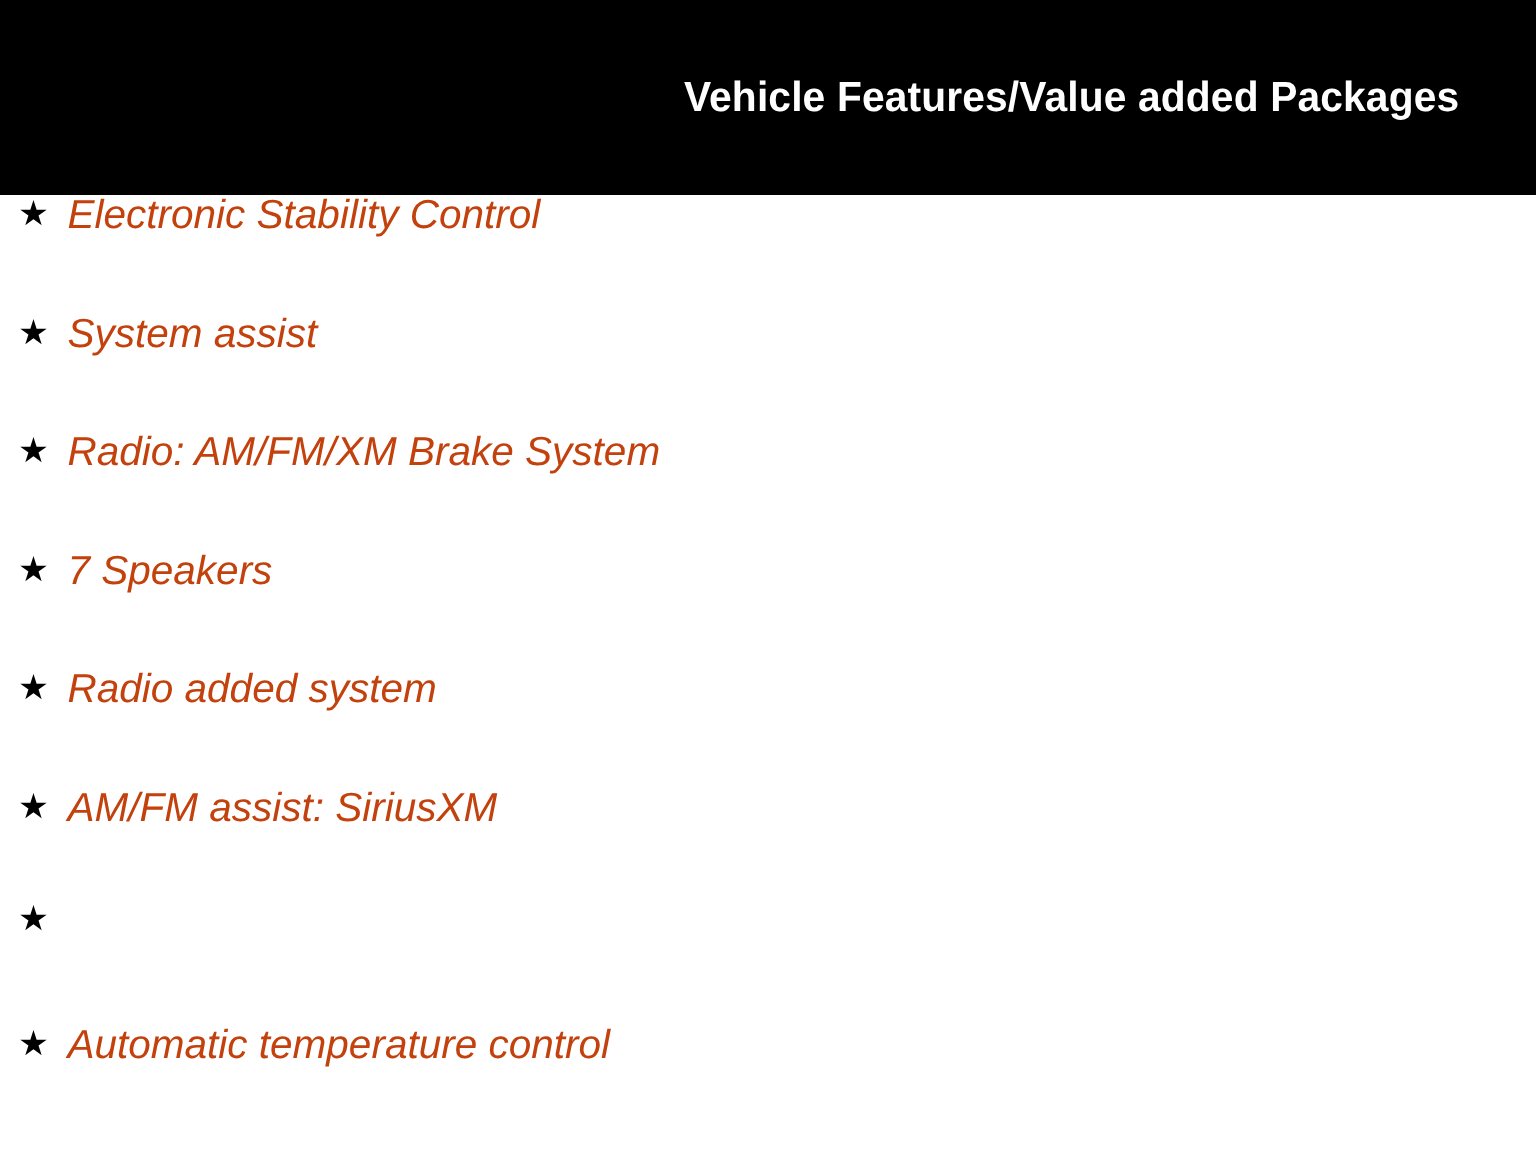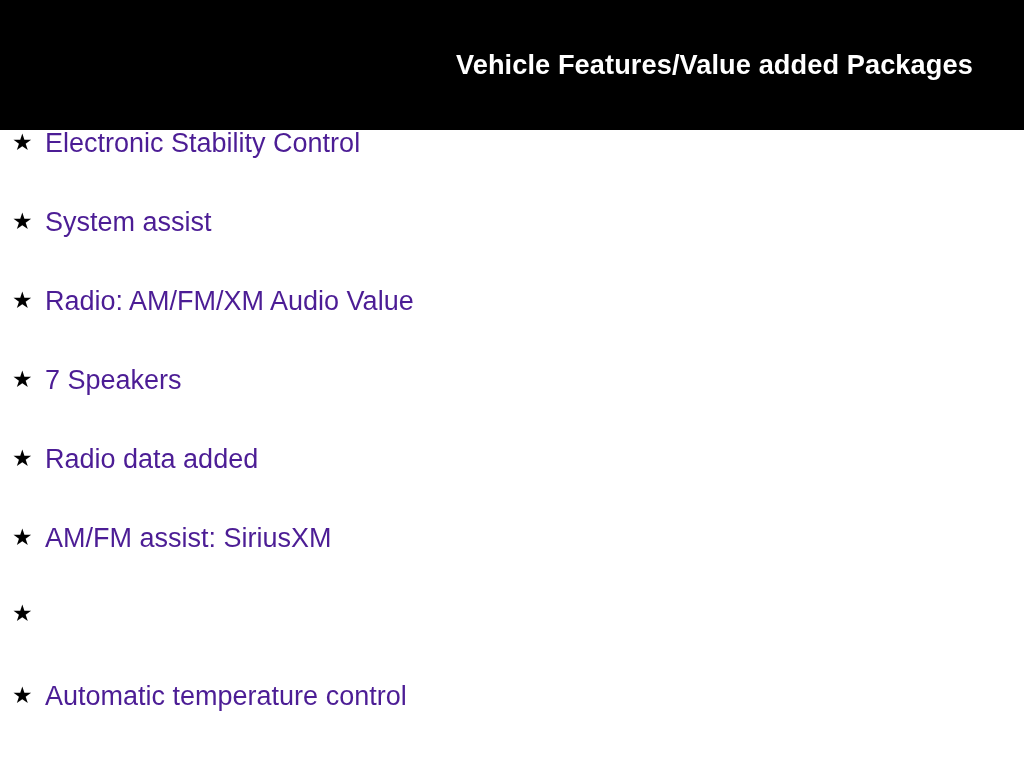--- a/index.html
+++ b/index.html
@@ -81,26 +81,27 @@
     color: #000000;
     font-size: 23px;
     line-height: 1;
     font-family: "DejaVu Sans", sans-serif;
     position: relative;
     top: -2px;
   }
 
   .feature-label {
     flex: 1 1 auto;
-    color: #4c1d95;
+    color: #c2410c;
     font-family: "Liberation Sans", sans-serif;
     font-size: 27px;
     font-weight: normal;
     line-height: 1;
     white-space: nowrap;
+    font-style: italic;
   }
 </style>
 </head>
 <body>
 
 <div class="slide">
 
   <div class="header-bar">
     <div class="header-title">Vehicle Features/Value added Packages</div>
   </div>
@@ -112,31 +113,31 @@
       <span class="feature-label">Electronic Stability Control</span>
     </li>
 
     <li class="feature-item">
       <span class="bullet-star">★</span>
       <span class="feature-label">System assist</span>
     </li>
 
     <li class="feature-item">
       <span class="bullet-star">★</span>
-      <span class="feature-label">Radio: AM/FM/XM Audio Value</span>
+      <span class="feature-label">Radio: AM/FM/XM Brake System</span>
     </li>
 
     <li class="feature-item">
       <span class="bullet-star">★</span>
       <span class="feature-label">7 Speakers</span>
     </li>
 
     <li class="feature-item">
       <span class="bullet-star">★</span>
-      <span class="feature-label">Radio data added</span>
+      <span class="feature-label">Radio added system</span>
     </li>
 
     <li class="feature-item">
       <span class="bullet-star">★</span>
       <span class="feature-label">AM/FM assist: SiriusXM</span>
     </li>
 
     <li class="feature-item">
       <span class="bullet-star">★</span>
     </li>

